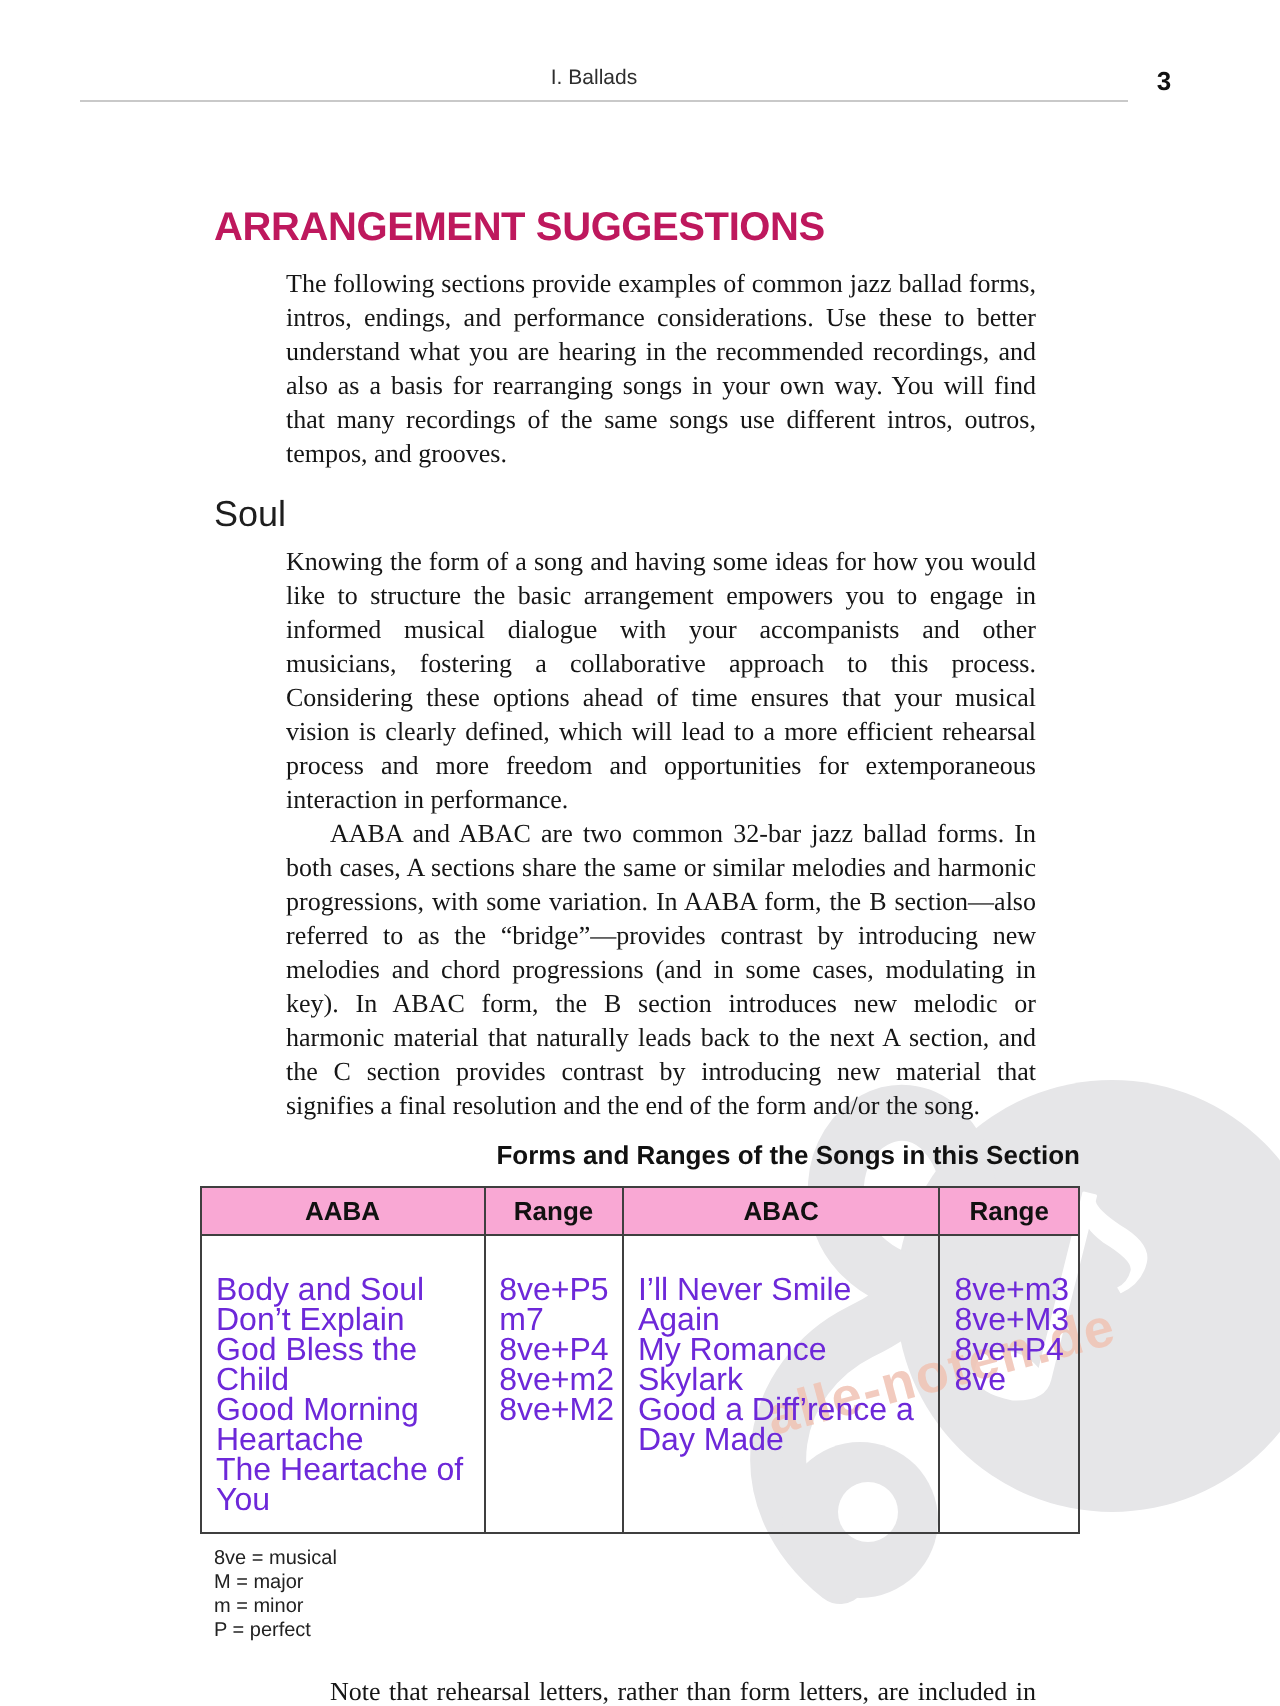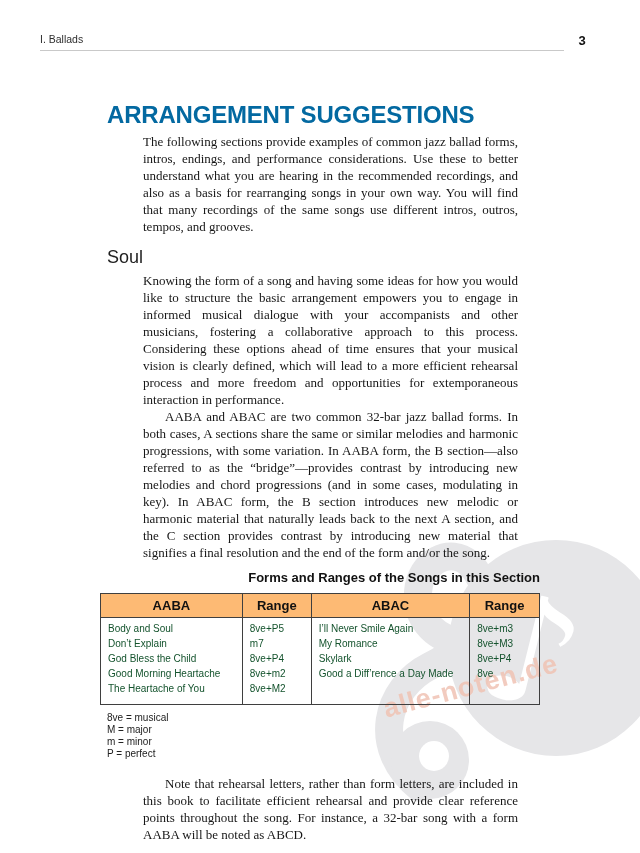--- a/index.html
+++ b/index.html
@@ -34,40 +34,40 @@
   }
 
   
   .header {
     position:absolute; top:33px; left:40px; right:40px;
     display:flex; align-items:flex-end;
     z-index:1;
   }
   .header-rule {
     flex:1;
-    text-align:left;
+    text-align:center;
     font-size:10.5px; color:#2e2e2e;
     padding:0 10px 5px 0;
     border-bottom:1px solid #c9c9c9;
   }
   .page-num {
     width:36px; text-align:center;
     font-size:13px; font-weight:bold; color:#111;
     padding-bottom:3px;
   }
 
   
   .content {
     position:relative; z-index:1;
     padding:103px 100px 0 100px;
   }
   .doc-title {
     margin:0 0 0 7px;
-    font-size:24px; font-weight:700;
-    letter-spacing:-0.2px; color:#0369a1;
+    font-size:20px; font-weight:700;
+    letter-spacing:-0.2px; color:#be185d;
     line-height:23px;
   }
   .para {
     font-family:"Liberation Serif", serif;
     font-size:13px; line-height:17px;
     text-align:justify;
     color:#161616;
     margin:0 22px 0 43px;
   }
   .para.indent { text-indent:22px; }
@@ -86,30 +86,30 @@
   }
   table.form-table {
     width:100%;
     margin-top:8px;
     border-collapse:collapse;
   }
   .form-table th, .form-table td {
     border:1px solid #3f3f3f;
   }
   .form-table th {
-    background:#fdba74;
+    background:#f9a8d4;
     font-size:13px; font-weight:700; color:#111;
     padding:4px 2px;
     text-align:center;
   }
   .form-table td {
     vertical-align:top;
-    font-size:10px; color:#14532d;
+    font-size:16px; color:#6d28d9;
     line-height:15px;
-    padding:3px 4px 8px 7px;
+    padding:20px 4px 8px 7px;
   }
   .col-aaba  { width:32.3%; }
   .col-range1{ width:15.7%; }
   .col-abac  { width:36.1%; }
   .col-range2{ width:15.9%; }
 
   
   .legend {
     margin:7px 0 0 7px;
     font-size:10px; line-height:12px; color:#222;

